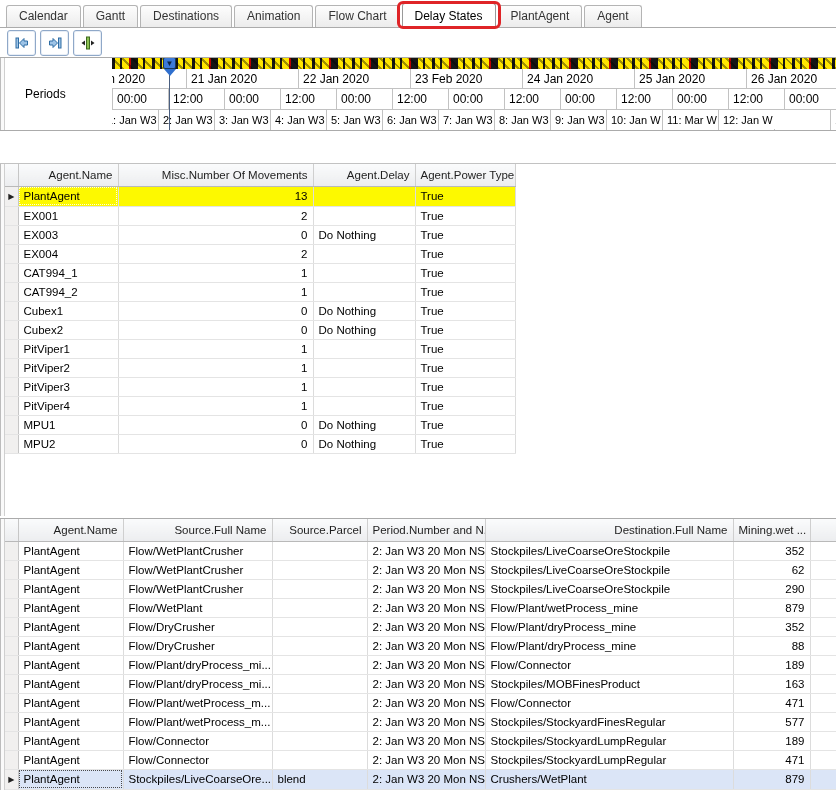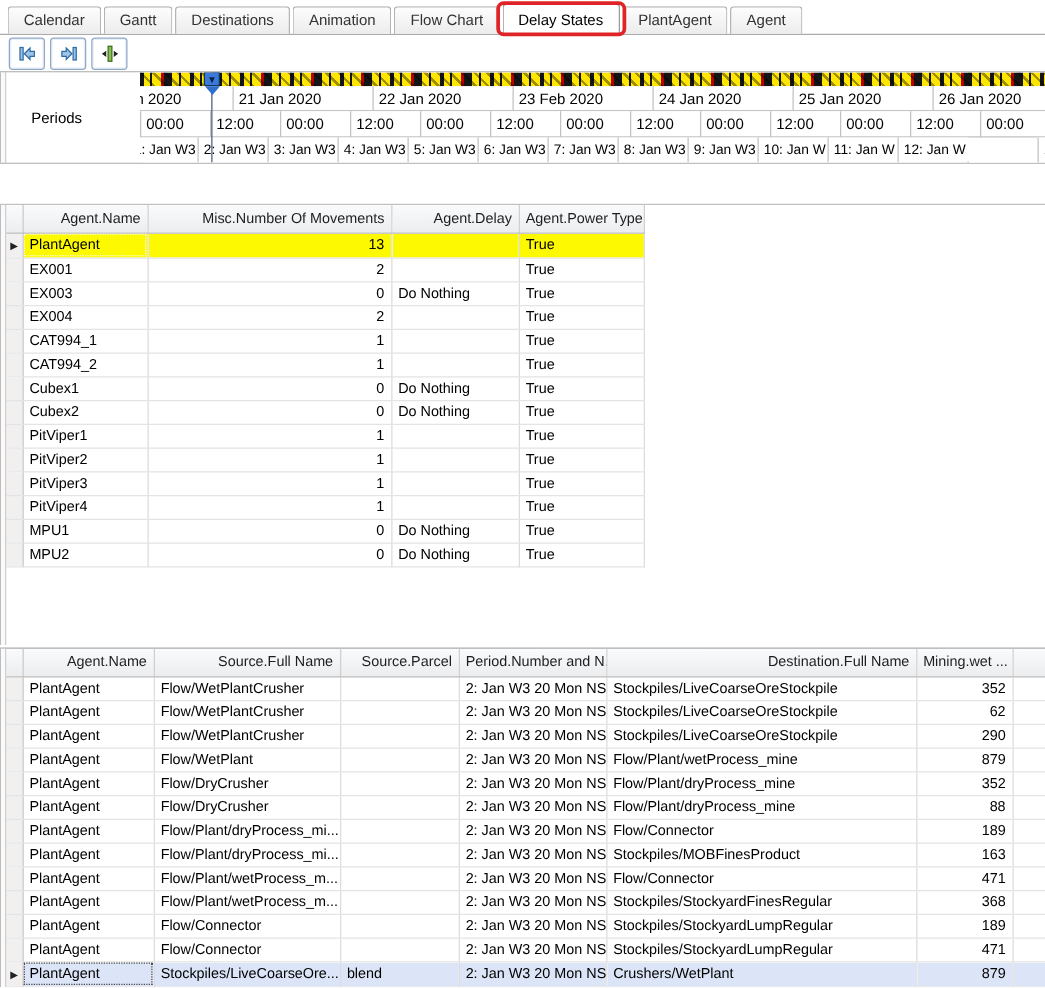--- a/index.html
+++ b/index.html
@@ -139,21 +139,21 @@
         <div class="tl-period" style="left: -10px; width: 56px;">1: Jan W3</div>
         <div class="tl-period" style="left: 46px; width: 56px;">2: Jan W3</div>
         <div class="tl-period" style="left: 102px; width: 56px;">3: Jan W3</div>
         <div class="tl-period" style="left: 158px; width: 56px;">4: Jan W3</div>
         <div class="tl-period" style="left: 214px; width: 56px;">5: Jan W3</div>
         <div class="tl-period" style="left: 270px; width: 56px;">6: Jan W3</div>
         <div class="tl-period" style="left: 326px; width: 56px;">7: Jan W3</div>
         <div class="tl-period" style="left: 382px; width: 56px;">8: Jan W3</div>
         <div class="tl-period" style="left: 438px; width: 56px;">9: Jan W3</div>
         <div class="tl-period" style="left: 494px; width: 56px;">10: Jan W</div>
-        <div class="tl-period" style="left: 550px; width: 56px;">11: Jan W</div>
+        <div class="tl-period" style="left: 550px; width: 56px;">11: Mar W</div>
         <div class="tl-period" style="left: 606px; width: 56px;">12: Jan W</div>
         <div class="tl-period" style="left: 662px; width: 56px; margin-top: 19px;">13: Jan W</div>
         <div class="tl-period" style="left: 718px; width: 56px;">14</div>
       </div>
   </div>
 
   <div id="agents-panel" class="panel edge">
     <table class="grid" style="width:510px">
       <colgroup>
           <col style="width:13px">
@@ -391,21 +391,21 @@
             <td class="num">471</td>
             <td class="filler"></td>
           </tr>
           <tr class="row">
             <td class="ind"><span class="arrow"></span></td>
             <td class="fc">PlantAgent</td>
             <td>Flow/Plant/wetProcess_m...</td>
             <td></td>
             <td>2: Jan W3 20 Mon NS</td>
             <td>Stockpiles/StockyardFinesRegular</td>
-            <td class="num">368</td>
+            <td class="num">577</td>
             <td class="filler"></td>
           </tr>
           <tr class="row">
             <td class="ind"><span class="arrow"></span></td>
             <td class="fc">PlantAgent</td>
             <td>Flow/Connector</td>
             <td></td>
             <td>2: Jan W3 20 Mon NS</td>
             <td>Stockpiles/StockyardLumpRegular</td>
             <td class="num">189</td>

